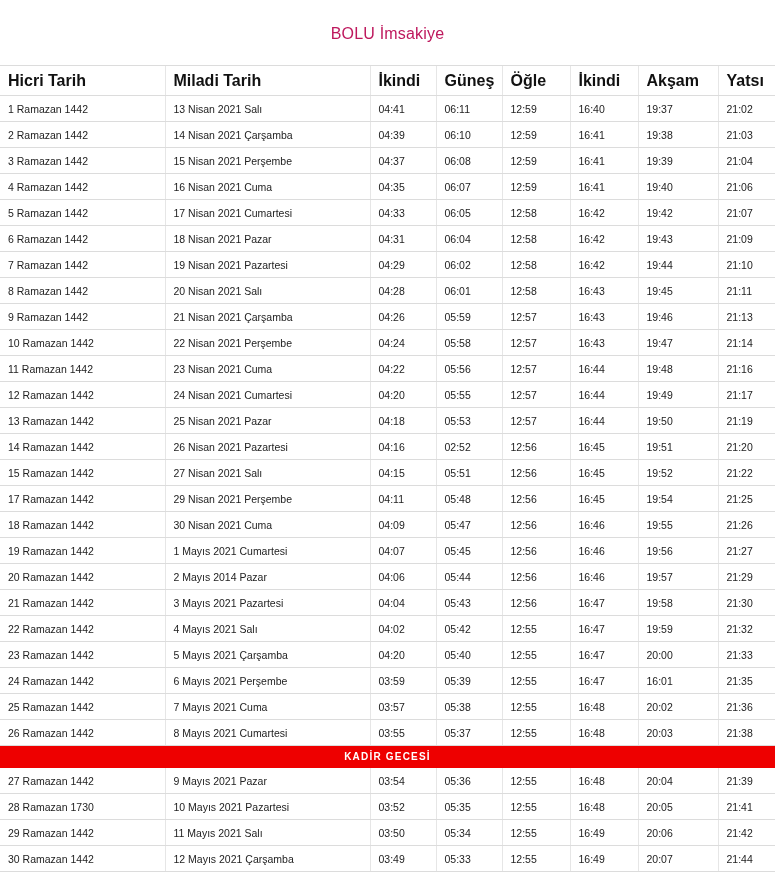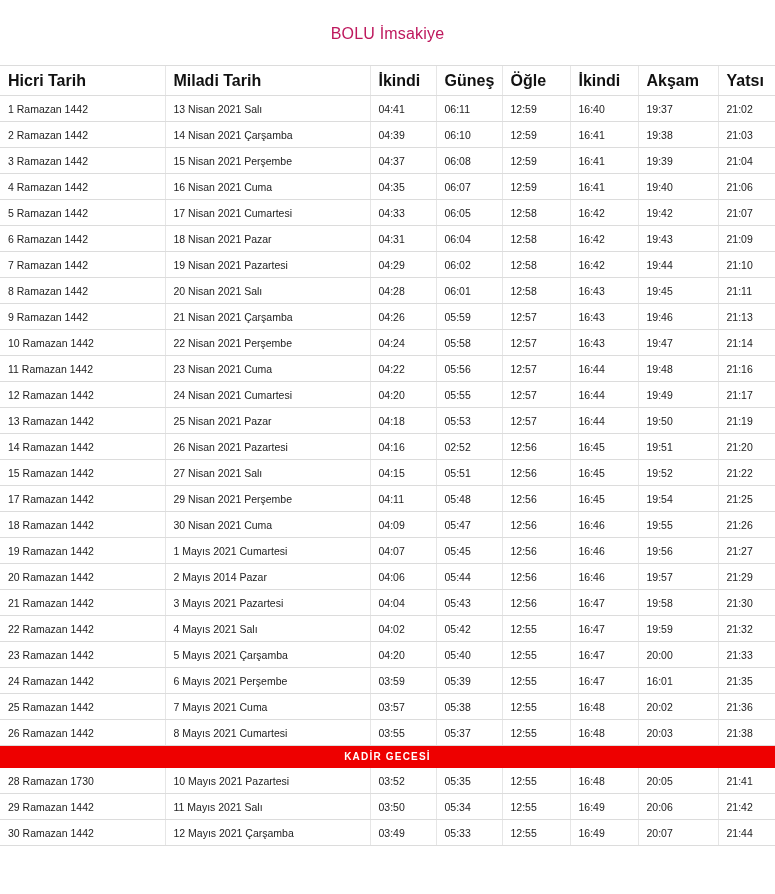--- a/index.html
+++ b/index.html
@@ -357,20 +357,30 @@
           <td>05:37</td>
           <td>12:55</td>
           <td>16:48</td>
           <td>20:03</td>
           <td>21:38</td>
         </tr>
         <tr class="special">
           <td colspan="8" style="background: rgb(238, 0, 0); text-align: center;">KADİR GECESİ</td>
         </tr>
         <tr>
+          <td>27 Ramazan 1442</td>
+          <td>9 Mayıs 2021 Pazar</td>
+          <td>03:54</td>
+          <td>05:36</td>
+          <td>12:55</td>
+          <td>16:48</td>
+          <td>20:04</td>
+          <td>21:39</td>
+        </tr>
+        <tr>
           <td>28 Ramazan 1730</td>
           <td>10 Mayıs 2021 Pazartesi</td>
           <td>03:52</td>
           <td>05:35</td>
           <td>12:55</td>
           <td>16:48</td>
           <td>20:05</td>
           <td>21:41</td>
         </tr>
         <tr>

